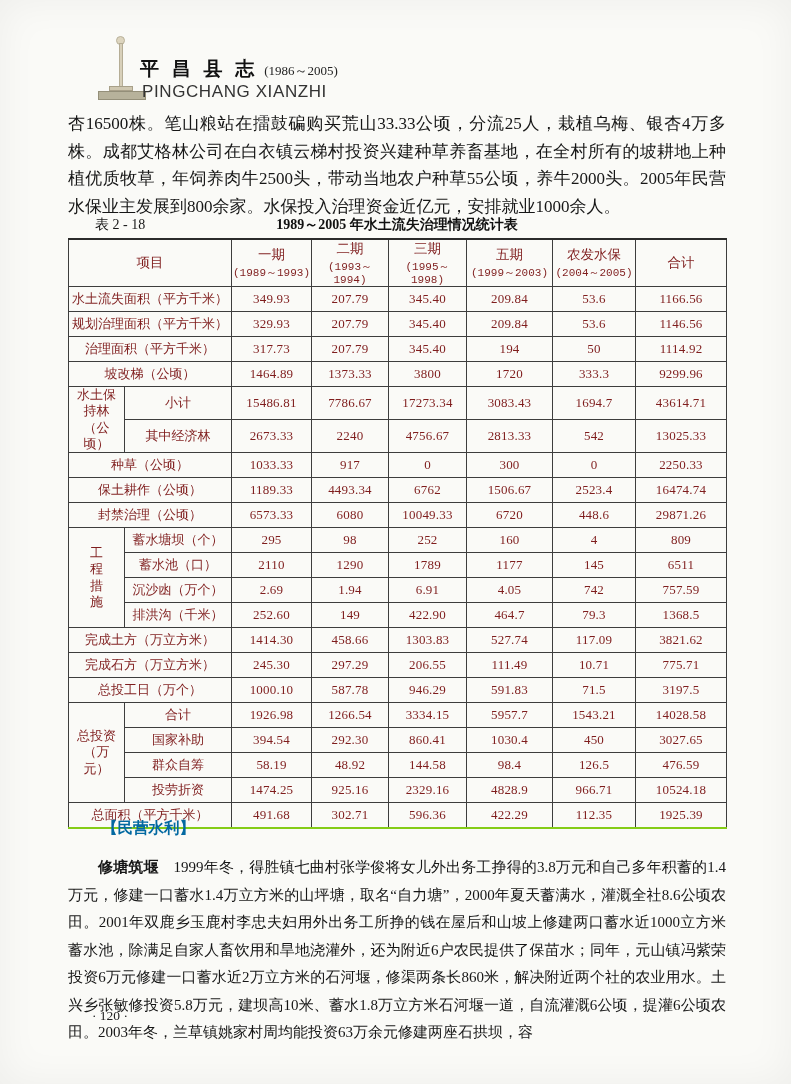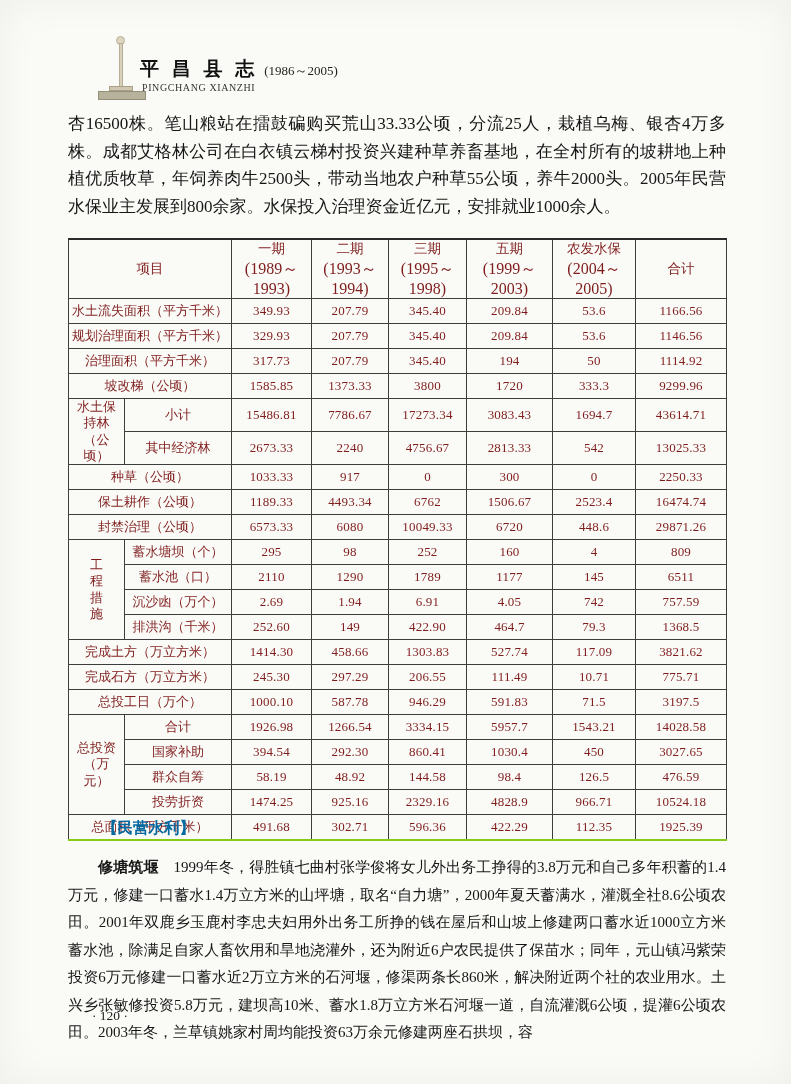--- a/index.html
+++ b/index.html
@@ -13,40 +13,40 @@
   
   .brand { position:absolute; left:84px; top:36px; width:620px; height:72px; }
   .logo { position:absolute; left:8px; top:0; width:60px; height:70px; }
   .logo .ball   { position:absolute; left:24px; top:0;  width:9px; height:9px; border-radius:50%; background:#ddd5bf; border:1px solid #b9b19a; }
   .logo .shaft  { position:absolute; left:27px; top:7px; width:4px; height:44px; background:#d8d0ba; border:1px solid #b5ad96; }
   .logo .cap    { position:absolute; left:17px; top:50px; width:24px; height:5px; background:#cfc7b0; border:1px solid #a8a089; }
   .logo .base   { position:absolute; left:6px;  top:55px; width:48px; height:9px; background:#b7b29b; border:1px solid #948f79; }
   .title-row { position:absolute; left:56px; top:20px; white-space:nowrap; }
   .title-cn  { font-size:19px; font-weight:bold; letter-spacing:4px; color:#111; }
   .title-years { font-size:13px; color:#222; margin-left:2px; }
-  .subtitle { position:absolute; left:58px; top:46px; font-family:Liberation Serif, serif; font-size:10px; letter-spacing:0.6px; color:#333; }
+  .subtitle { position:absolute; left:58px; top:46px; font-family:Liberation Sans, sans-serif; font-size:17px; letter-spacing:0.6px; color:#333; }
   
   .intro {
     position:absolute; left:68px; top:110px; width:658px;
     font-size:17px; line-height:27.5px; text-align:justify; color:#161616;
   }
   
   .table-caption { position:absolute; left:68px; top:216px; width:658px; height:20px; font-size:14px; }
   .table-label { position:absolute; left:27px; top:0; color:#161616; }
   .table-title { position:absolute; left:0; right:0; text-align:center; font-weight:bold; color:#111; }
   
   .stats-wrap { position:absolute; left:68px; top:238px; width:658px; }
   table.stats {
     width:658px; border-collapse:collapse; table-layout:fixed;
     font-size:13px; color:#7f1d1d;
     border-top:2px solid #2b2b2b; border-bottom:2px solid #84cc16;
   }
   table.stats th, table.stats td { border:1px solid #3d3d3d; text-align:center; vertical-align:middle; padding:0 1px; }
   table.stats thead th { height:44px; font-weight:normal; font-size:13.5px; }
-  table.stats thead .years { font-size:16px; margin-top:1px; }
+  table.stats thead .years { font-size:11px; margin-top:1px;font-family:Liberation Mono, monospace; }
   table.stats tbody td { height:25px; }
   td.lbl { white-space:nowrap; }
   td.grp span { display:inline-block; line-height:1.25; }
   td.num { letter-spacing:0.2px; }
   
   .section-heading {
     position:absolute; left:102px; top:818px;
     font-size:15.5px; font-weight:bold; color:#0369a1;
   }
   .body-para {
@@ -70,20 +70,24 @@
     </div>
     <div class="title-row">
       <span class="title-cn">平 昌 县 志</span>
       <span class="title-years">(1986～2005)</span>
     </div>
     <div class="subtitle">PINGCHANG XIANZHI</div>
   </div>
 
   <p class="intro">杏16500株。笔山粮站在擂鼓碥购买荒山33.33公顷，分流25人，栽植乌梅、银杏4万多株。成都艾格林公司在白衣镇云梯村投资兴建种草养畜基地，在全村所有的坡耕地上种植优质牧草，年饲养肉牛2500头，带动当地农户种草55公顷，养牛2000头。2005年民营水保业主发展到800余家。水保投入治理资金近亿元，安排就业1000余人。</p>
 
+  <div class="table-caption">
+    <span class="table-label">表 2 - 18</span>
+    <span class="table-title">1989～2005 年水土流失治理情况统计表</span>
+  </div>
 
   <div class="stats-wrap">
     <table class="stats">
       <colgroup>
         <col style="width:56px">
           <col style="width:107px">
         <col style="width:80px">
           <col style="width:77px">
           <col style="width:78px">
         <col style="width:86px">
@@ -139,21 +143,21 @@
             <td class="lbl" colspan="2">治理面积（平方千米）</td>
             <td class="num">317.73</td>
             <td class="num">207.79</td>
             <td class="num">345.40</td>
             <td class="num">194</td>
             <td class="num">50</td>
             <td class="num">1114.92</td>
           </tr>
           <tr>
             <td class="lbl" colspan="2">坡改梯（公顷）</td>
-            <td class="num">1585.85</td>
+            <td class="num">1464.89</td>
             <td class="num">1373.33</td>
             <td class="num">3800</td>
             <td class="num">1720</td>
             <td class="num">333.3</td>
             <td class="num">9299.96</td>
           </tr>
           <tr>
             <td rowspan="2" class="grp"><span style="width: 3.4em;">水土保持林（公顷）</span></td>
             <td class="lbl">小计</td>
             <td class="num">15486.81</td>

